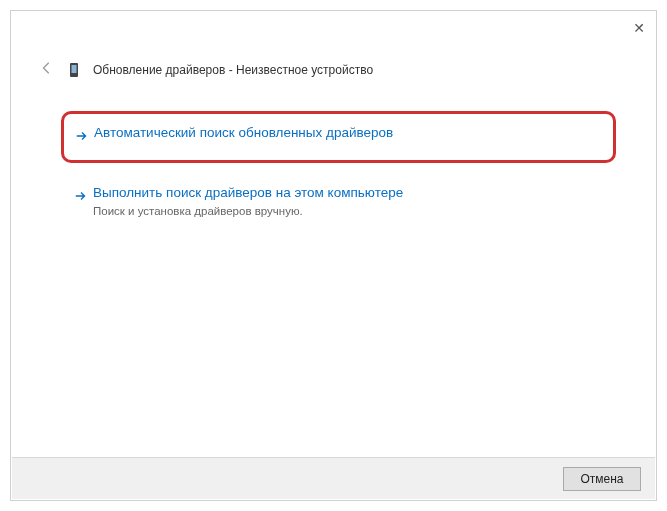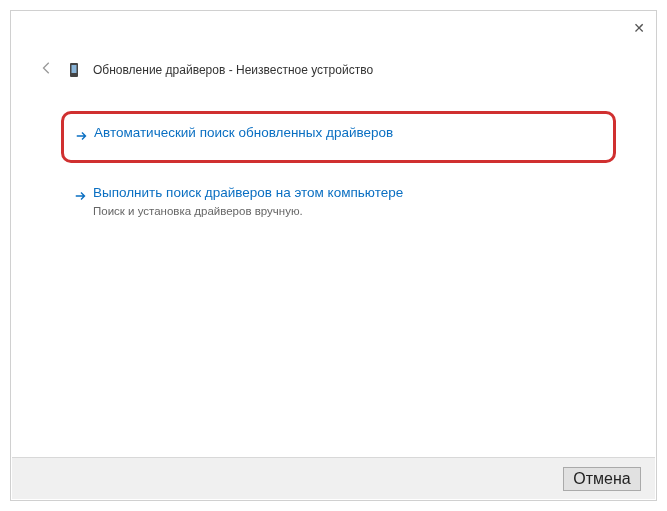--- a/index.html
+++ b/index.html
@@ -127,21 +127,21 @@
     display: flex;
     align-items: center;
     justify-content: flex-end;
     padding-right: 14px;
   }
   .btn-cancel {
     min-width: 78px;
     height: 24px;
     background: #e1e1e1;
     border: 1px solid #aaa;
-    font-size: 16px;
+    font-size: 12px;
     font-family: inherit;
     color: #222;
     cursor: pointer;
   }
 </style>
 </head>
 <body>
 
 <div class="outer-border">
 

